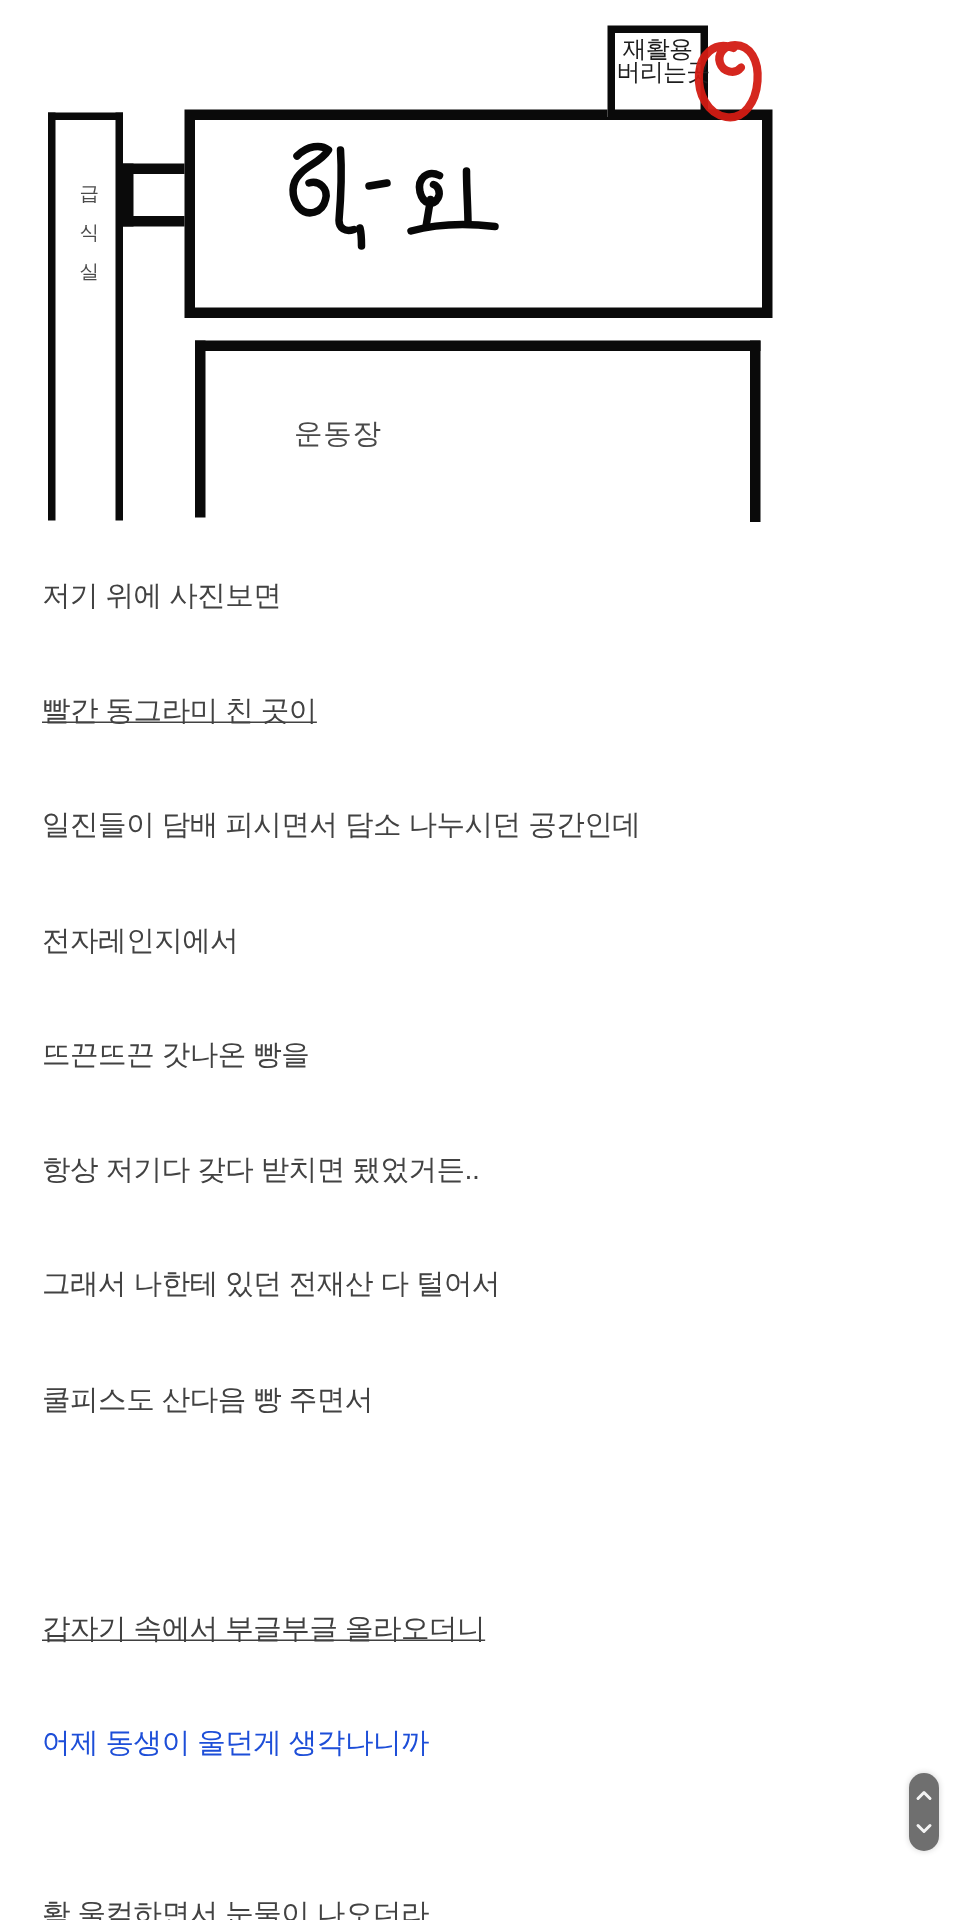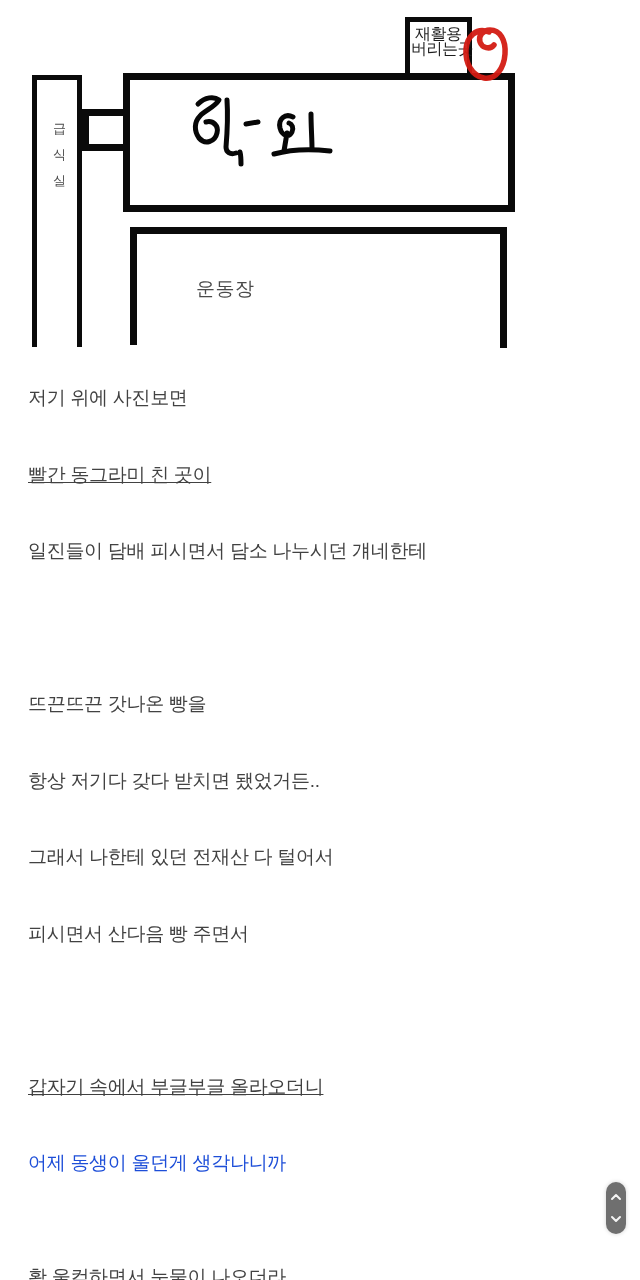--- a/index.html
+++ b/index.html
@@ -83,25 +83,26 @@
       <path class="ink" d="M 274 154 C 292 149 313 149 330 151"></path>
 
       <path class="red-circle" d="M 489 32 C 476 27 467 37 466 49 C 465 63 472 76 484 78 C 496 80 504 68 505 54 C 506 40 500 30 490 30 C 483 30 478 36 480 42 C 482 48 490 50 494 45"></path>
     </svg>
     <span class="sr">학교</span>
   </div>
 
   <div class="story">
     <p class="line" style="top: 386px; color: rgb(66, 66, 66);">저기 위에 사진보면</p>
     <p class="line" style="top: 463px; color: rgb(66, 66, 66); text-decoration: underline;">빨간 동그라미 친 곳이</p>
-    <p class="line" style="top: 539px; color: rgb(66, 66, 66);">일진들이 담배 피시면서 담소 나누시던 걔네한테</p>
+    <p class="line" style="top: 539px; color: rgb(66, 66, 66);">일진들이 담배 피시면서 담소 나누시던 공간인데</p>
+    <p class="line" style="top: 616px; color: rgb(66, 66, 66);">전자레인지에서</p>
     <p class="line" style="top: 692px; color: rgb(66, 66, 66);">뜨끈뜨끈 갓나온 빵을</p>
     <p class="line" style="top: 769px; color: rgb(66, 66, 66);">항상 저기다 갖다 받치면 됐었거든..</p>
     <p class="line" style="top: 845px; color: rgb(66, 66, 66);">그래서 나한테 있던 전재산 다 털어서</p>
-    <p class="line" style="top: 922px; color: rgb(66, 66, 66);">피시면서 산다음 빵 주면서</p>
+    <p class="line" style="top: 922px; color: rgb(66, 66, 66);">쿨피스도 산다음 빵 주면서</p>
     <p class="line" style="top: 1075px; color: #404040; text-decoration: underline;">갑자기 속에서 부글부글 올라오더니</p>
     <p class="line" style="top: 1151px; color: #1d4ed8;">어제 동생이 울던게 생각나니까</p>
     <p class="line" style="top: 1265px; color: rgb(66, 66, 66);">확 울컥하면서 눈물이 나오더라</p>
   </div>
 
   <div class="scroll-pill">
     <button class="scroll-btn">
       <svg width="12" height="8" viewBox="0 0 12 8">
         <polyline class="chev" points="2,6 6,2 10,6"></polyline>
       </svg>

